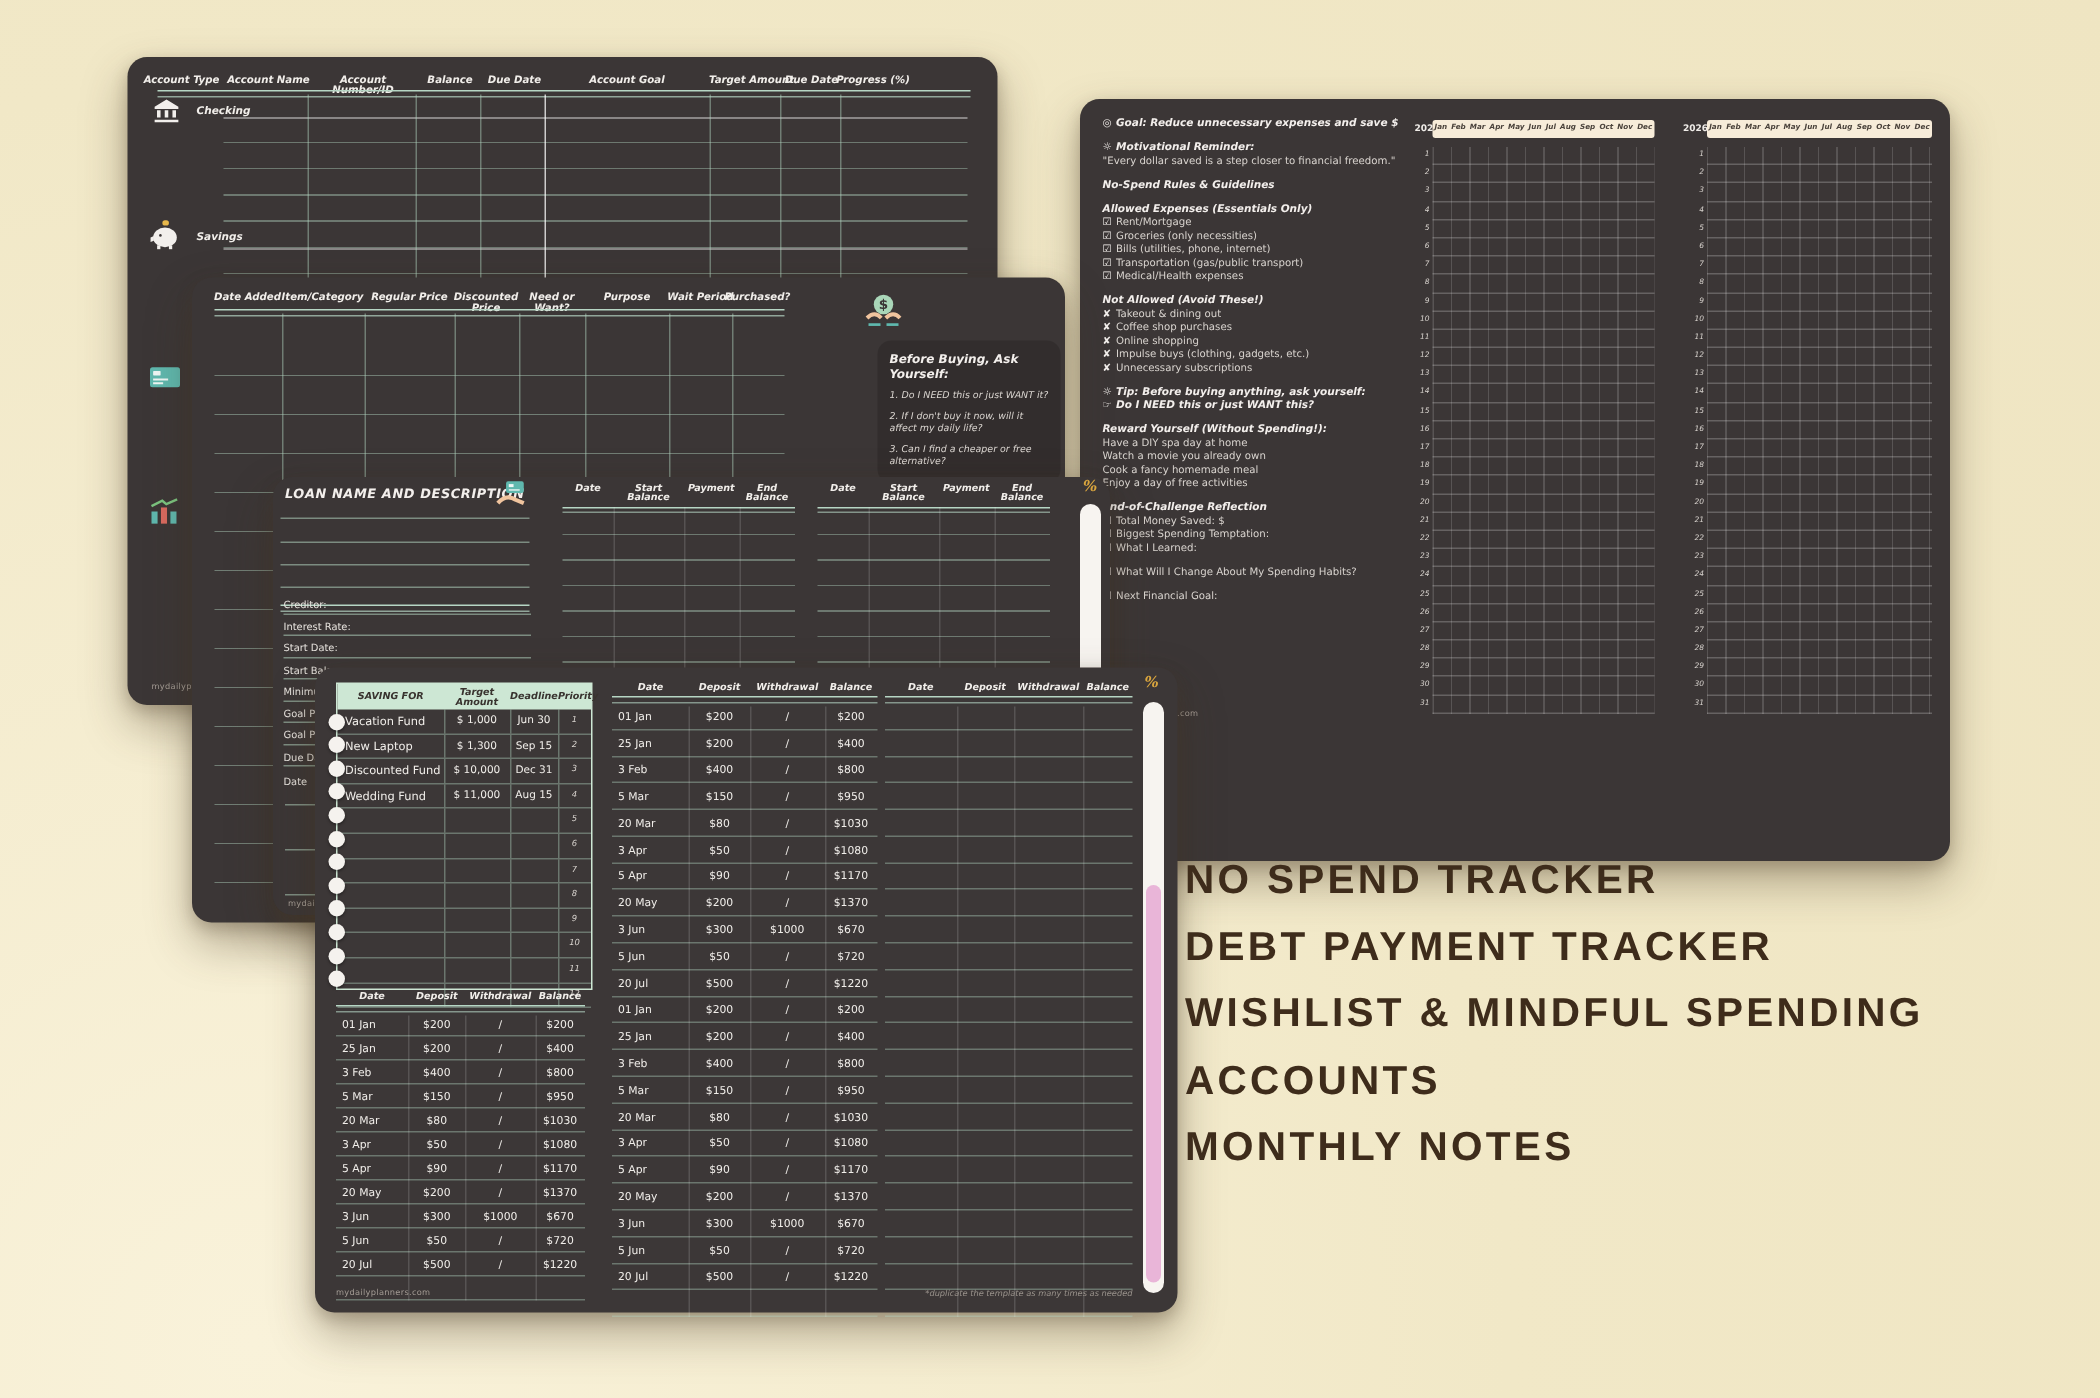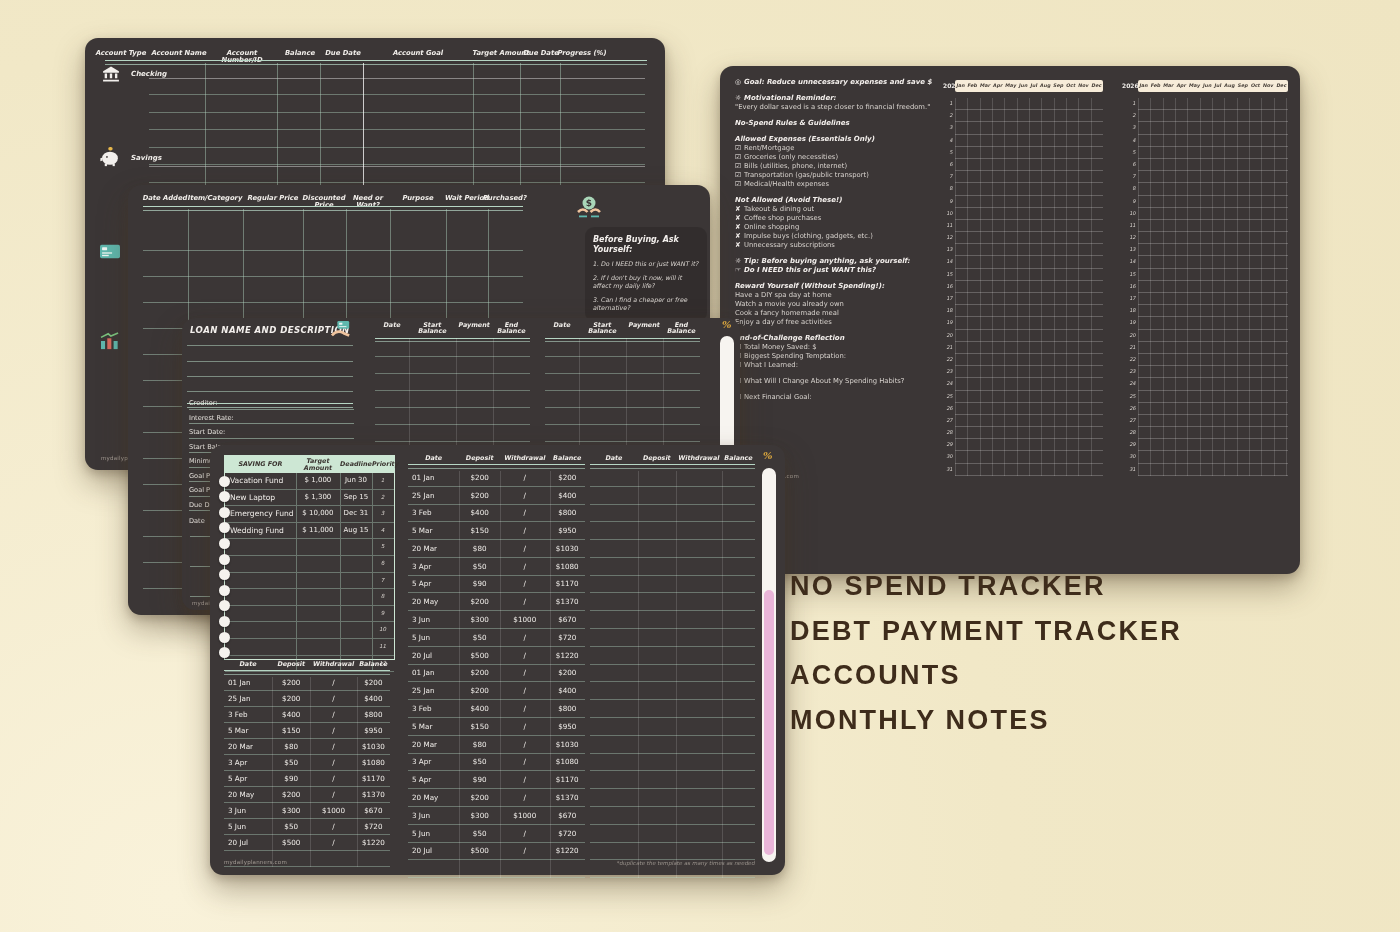--- a/index.html
+++ b/index.html
@@ -573,21 +573,21 @@
           <div class="grow">
             <div class="gname" style="width: 42%;">New Laptop</div>
             <div class="gval" style="width: 26%;">$ 1,300</div>
             <div class="gval" style="width: 19%;">Sep 15</div>
             <div class="gpri" style="width: 13%;">2</div>
             <div class="gvline" style="left: 42%;"></div>
             <div class="gvline" style="left: 68%;"></div>
             <div class="gvline" style="left: 87%;"></div>
           </div>
           <div class="grow">
-            <div class="gname" style="width: 42%;">Emergency Fund</div>
+            <div class="gname" style="width: 42%;">Discounted Fund</div>
             <div class="gval" style="width: 26%;">$ 10,000</div>
             <div class="gval" style="width: 19%;">Dec 31</div>
             <div class="gpri" style="width: 13%;">3</div>
             <div class="gvline" style="left: 42%;"></div>
             <div class="gvline" style="left: 68%;"></div>
             <div class="gvline" style="left: 87%;"></div>
           </div>
           <div class="grow">
             <div class="gname" style="width: 42%;">Wedding Fund</div>
             <div class="gval" style="width: 26%;">$ 11,000</div>
@@ -948,16 +948,17 @@
     <div class="track" id="sv-bar-track">
       <div id="sv-bar-fill" style="background: rgb(233, 181, 216);"></div>
     </div>
     <div class="card-footer" style="left:14px;top:415px;">mydailyplanners.com</div>
     <div class="note-footer" style="right:30px;top:416px;">*duplicate the template as many times as needed</div>
   </section>
 
   <div id="headline">
       <div class="headline-line" style="color: rgb(62, 44, 27);">NO SPEND TRACKER</div>
       <div class="headline-line" style="color: rgb(62, 44, 27);">DEBT PAYMENT TRACKER</div>
+      <div class="headline-line" style="color: rgb(62, 44, 27);">WISHLIST &amp; MINDFUL SPENDING</div>
       <div class="headline-line" style="color: rgb(62, 44, 27);">ACCOUNTS</div>
       <div class="headline-line" style="color: rgb(62, 44, 27);">MONTHLY NOTES</div>
     </div>
 </div>
 
 </body></html>

